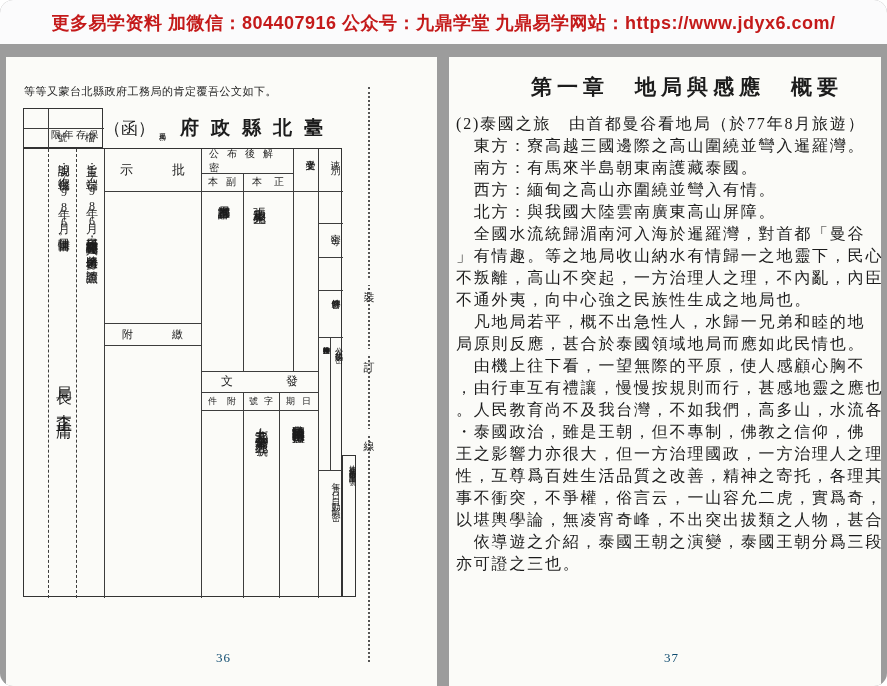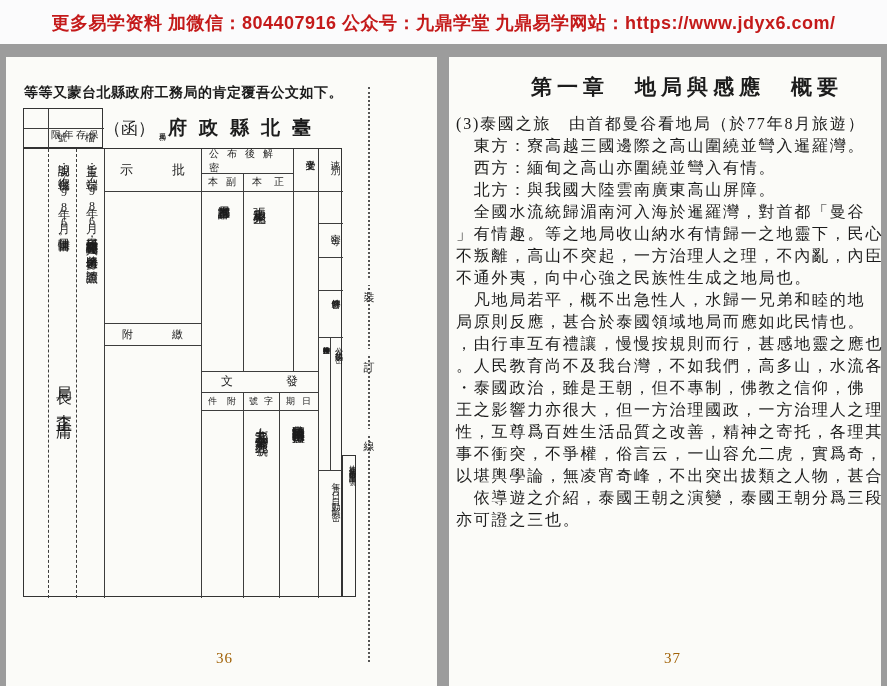--- a/index.html
+++ b/index.html
@@ -1,40 +1,40 @@
 <!DOCTYPE html>
 <html><head>
 <meta charset="utf-8">
 <style>
   html,body{margin:0;padding:0;}
   #stage{position:relative;width:887px;height:686px;background:#9c9c9c;overflow:hidden;
-         font-family:"Liberation Serif","DejaVu Serif",serif;color:#1c1c1c;}
+         font-family:"Liberation Serif","DejaVu Serif",serif;color:#1c1c1c;border-radius:13px;}
   
   #topbar{position:absolute;left:0;top:0;width:887px;height:44px;background:#fbfbfc;}
   #topbar .redline{position:absolute;left:0;top:0;width:100%;height:44px;line-height:46px;
     text-align:center;font-size:18px;letter-spacing:.5px;color:#c41a1a;
     font-family:"Liberation Sans","DejaVu Sans",sans-serif;font-weight:600;}
   
   .page{position:absolute;top:57px;height:629px;background:#fbfbf8;}
   #pageL{left:6px;width:431px;}
   #pageR{left:449px;width:432px;}
-  .pagenum{position:absolute;font-size:15px;color:#a16207;letter-spacing:1px;}
+  .pagenum{position:absolute;font-size:13px;color:#0c4a6e;letter-spacing:1px;}
   
-  .intro{position:absolute;left:18px;top:27px;font-size:14px;font-weight:700;letter-spacing:.5px;white-space:nowrap;}
+  .intro{position:absolute;left:18px;top:27px;font-size:11px;font-weight:400;letter-spacing:.5px;white-space:nowrap;}
   .box{position:absolute;border:1px solid #333;box-sizing:border-box;}
   .vl{position:absolute;width:0;border-left:1px solid #3d3d3d;}
   .vl.dash{border-left-style:dashed;}
   .hl{position:absolute;height:0;border-top:1px solid #3d3d3d;}
   .vtext{position:absolute;writing-mode:vertical-rl;text-orientation:upright;line-height:1.05;}
   .flexpair{position:absolute;display:flex;justify-content:space-between;align-items:center;box-sizing:border-box;}
   .cellc{position:absolute;display:flex;justify-content:center;align-items:center;box-sizing:border-box;}
   #formtitle{position:absolute;left:98px;top:53px;width:236px;height:36px;display:flex;align-items:center;}
   #formtitle .han{font-size:17px;}
   #formtitle .bureau{writing-mode:vertical-rl;text-orientation:upright;font-size:7px;line-height:1;margin:0 3px;}
-  #formtitle .agency{font-size:19px;font-weight:700;letter-spacing:12px;white-space:nowrap;}
+  #formtitle .agency{font-size:19px;font-weight:700;letter-spacing:12px;white-space:nowrap;margin-left:12px;}
   #bindline{position:absolute;left:362px;top:30px;height:575px;width:0;border-left:2px dotted #555;}
   .bindchar{position:absolute;left:355px;width:15px;background:#fbfbf8;font-size:11px;
     writing-mode:vertical-rl;text-orientation:upright;text-align:center;padding:3px 0;}
   
   #chapter{position:absolute;left:0;top:16px;width:476px;text-align:center;
     font-size:21px;font-weight:700;letter-spacing:5px;}
   #bodytext{position:absolute;left:7px;top:56px;width:422px;}
   .bodyline{line-height:22px;font-size:16px;letter-spacing:1.8px;white-space:pre;}
 </style>
 </head>
@@ -153,30 +153,32 @@
     <div class="bindchar" style="top:222px;">裝</div>
     <div class="bindchar" style="top:292px;">訂</div>
     <div class="bindchar" style="top:372px;">線</div>
 
     <div class="pagenum" style="left:210px;top:593px;">36</div>
   </div>
 
   <div class="page" id="pageR">
     <div id="chapter">第一章　地局與感應　概要</div>
     <div id="bodytext">
-        <div class="bodyline">(3)泰國之旅　由首都曼谷看地局（於77年8月旅遊）</div>
+        <div class="bodyline">(2)泰國之旅　由首都曼谷看地局（於77年8月旅遊）</div>
         <div class="bodyline">　東方：寮高越三國邊際之高山圍繞並彎入暹羅灣。</div>
+        <div class="bodyline">　南方：有馬來半島朝東南護藏泰國。</div>
         <div class="bodyline">　西方：緬甸之高山亦圍繞並彎入有情。</div>
         <div class="bodyline">　北方：與我國大陸雲南廣東高山屏障。</div>
         <div class="bodyline">　全國水流統歸湄南河入海於暹羅灣，對首都「曼谷</div>
         <div class="bodyline">」有情趣。等之地局收山納水有情歸一之地靈下，民心</div>
         <div class="bodyline">不叛離，高山不突起，一方治理人之理，不內亂，內臣</div>
         <div class="bodyline">不通外夷，向中心強之民族性生成之地局也。</div>
         <div class="bodyline">　凡地局若平，概不出急性人，水歸一兄弟和睦的地</div>
         <div class="bodyline">局原則反應，甚合於泰國領域地局而應如此民情也。</div>
+        <div class="bodyline">　由機上往下看，一望無際的平原，使人感顧心胸不</div>
         <div class="bodyline">，由行車互有禮讓，慢慢按規則而行，甚感地靈之應也</div>
         <div class="bodyline">。人民教育尚不及我台灣，不如我們，高多山，水流各</div>
         <div class="bodyline">・泰國政治，雖是王朝，但不專制，佛教之信仰，佛</div>
         <div class="bodyline">王之影響力亦很大，但一方治理國政，一方治理人之理</div>
         <div class="bodyline">性，互尊爲百姓生活品質之改善，精神之寄托，各理其</div>
         <div class="bodyline">事不衝突，不爭權，俗言云，一山容允二虎，實爲奇，</div>
         <div class="bodyline">以堪輿學論，無凌宵奇峰，不出突出拔類之人物，甚合</div>
         <div class="bodyline">　依導遊之介紹，泰國王朝之演變，泰國王朝分爲三段</div>
         <div class="bodyline">亦可證之三也。</div>
       </div>

